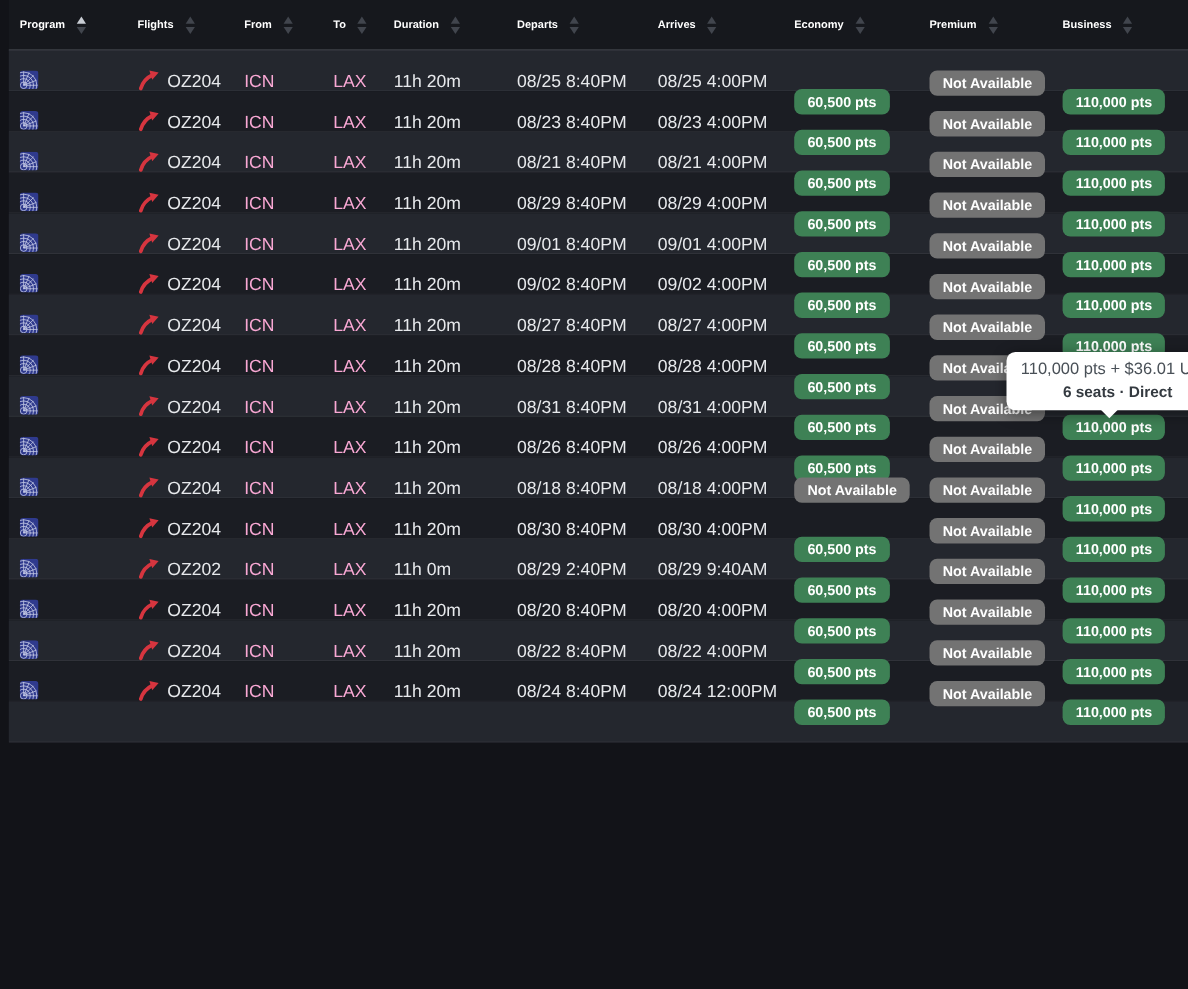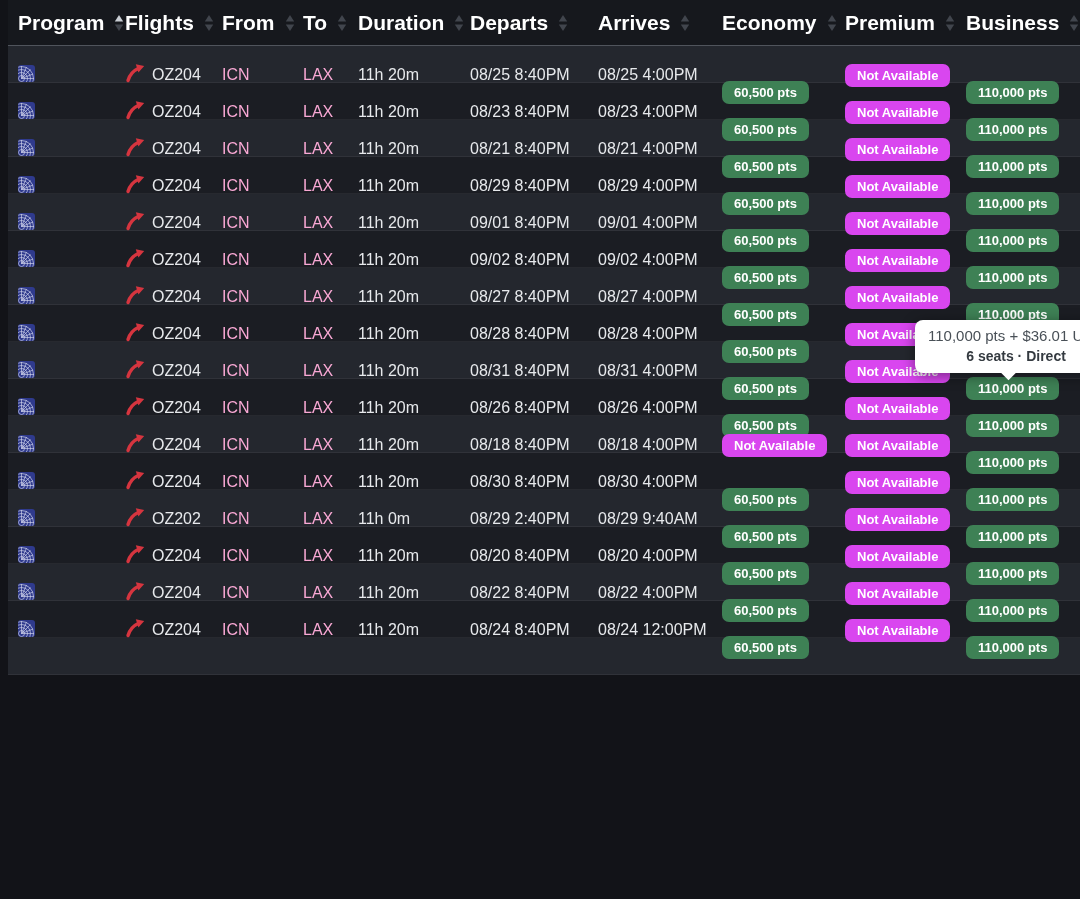--- a/index.html
+++ b/index.html
@@ -14,21 +14,21 @@
     display:grid;
     grid-template-columns:107px 97px 81px 55px 112px 128px 124px 123px 121px minmax(0,1fr);
     align-items:center;
     padding-left:10px;
   }
   .header-row{
     height:45px;
     background:#16181d;
     border-bottom:1px solid #50545c;
     color:#ffffff;
-    font-size:21px;
+    font-size:10px;
     font-weight:700;
   }
   .header-cell{display:flex;align-items:center;gap:10px;cursor:pointer;}
   .sort-icon svg{display:block;}
   .sort-icon .up,.sort-icon .down{fill:#41454d;}
   .sort-icon.asc .up{fill:#c9cdd4;}
   .row{
     height:37px;
     box-sizing:border-box;
     font-size:16px;
@@ -45,21 +45,21 @@
     display:inline-block;
     padding:4px 12px;
     border-radius:7px;
     font-size:13px;
     font-weight:700;
     color:#ffffff;
     white-space:nowrap;
     cursor:pointer;
   }
   .badge.green{background:#3e8155;margin-top:35px;}
-  .badge.gray{background:#d946ef;}
+  .badge.gray{background:#737373;}
   .tooltip{
     position:absolute;
     left:915px;top:320px;
     background:#ffffff;
     border-radius:8px;
     padding:7px 13px 9px;
     text-align:center;
     box-shadow:0 3px 14px rgba(0,0,0,0.45);
     white-space:nowrap;
     z-index:20;

